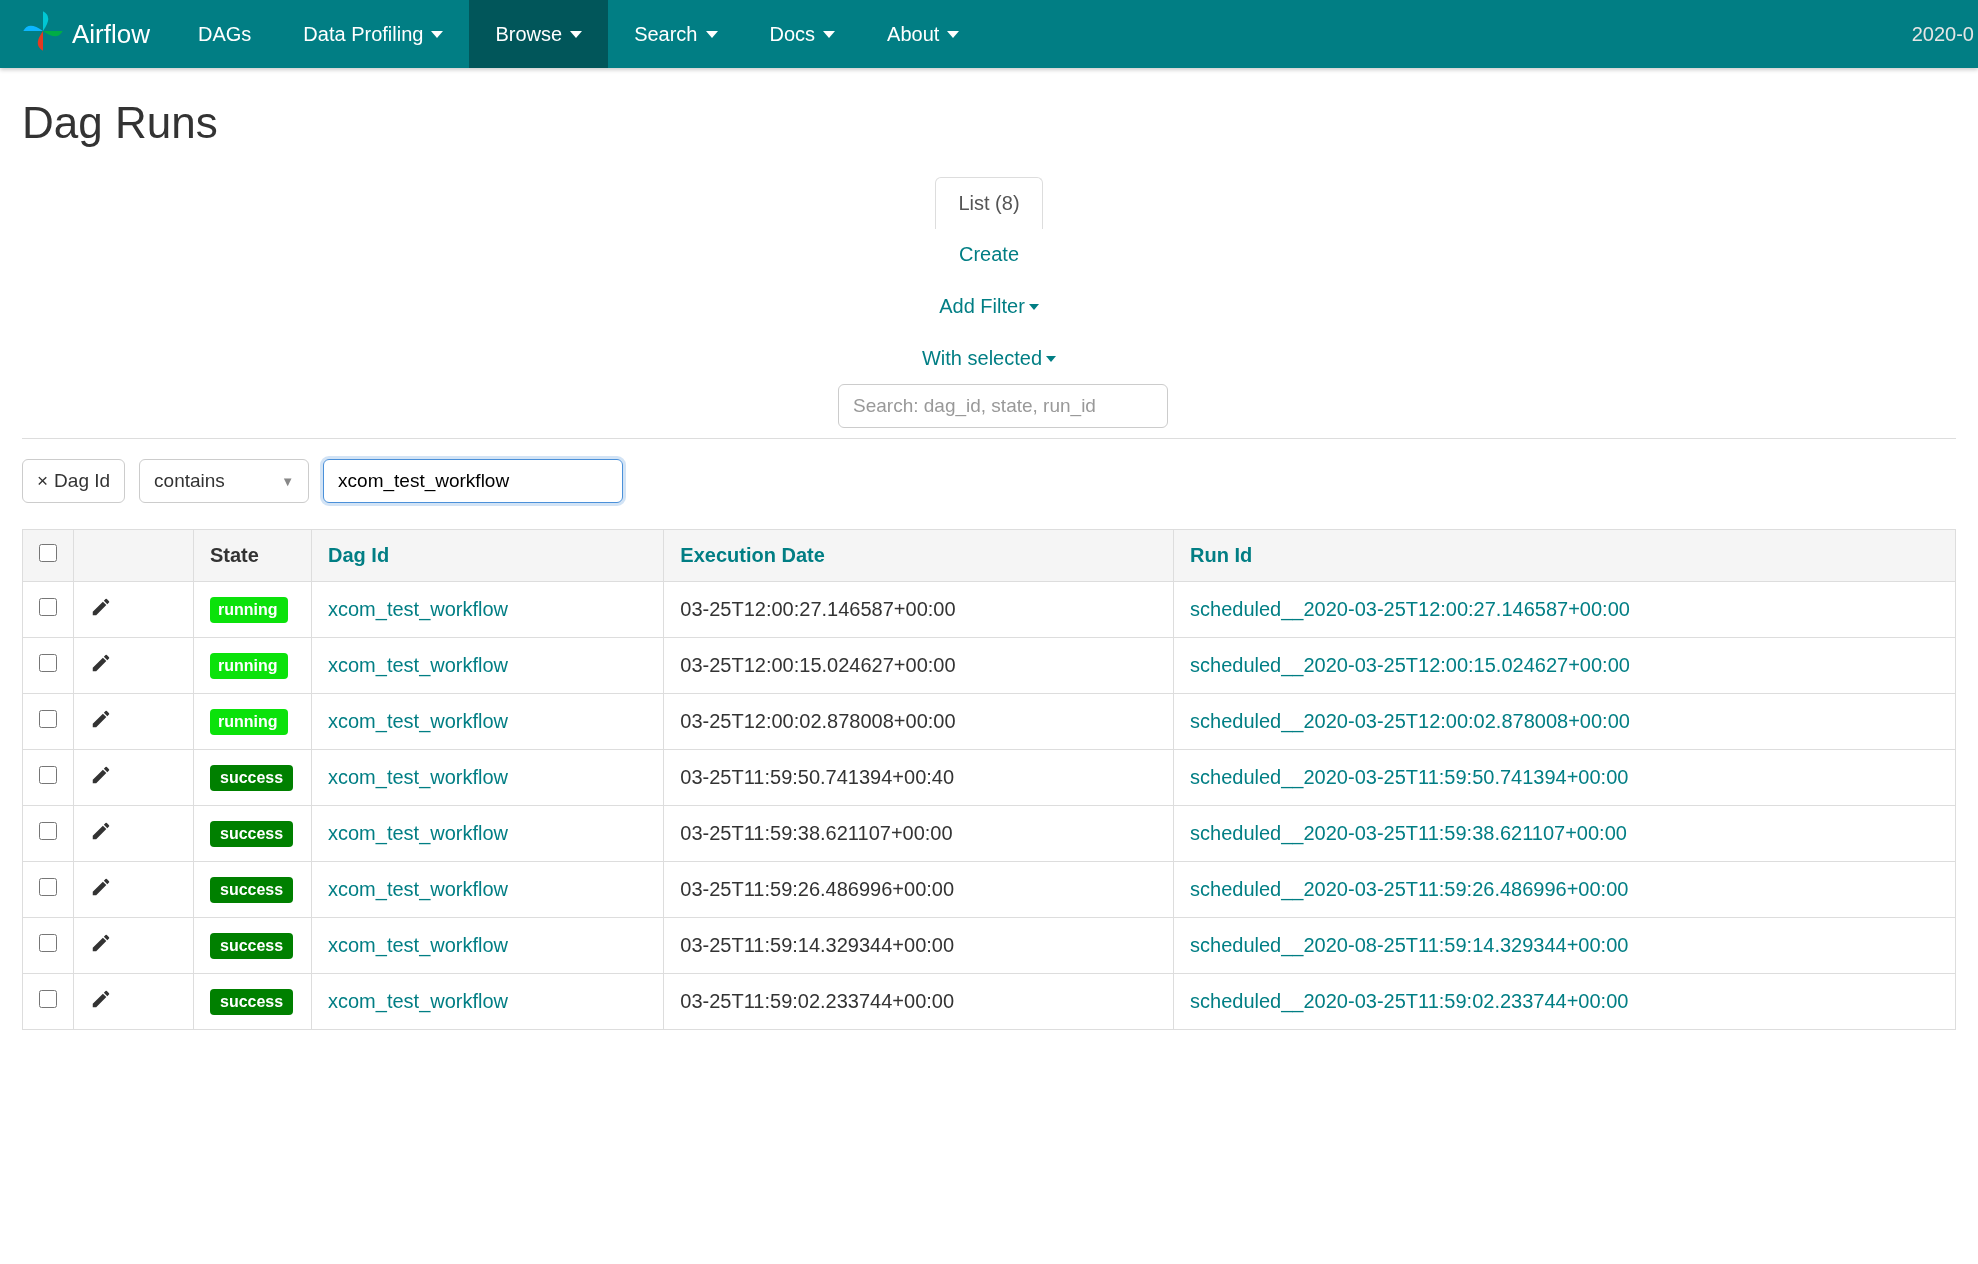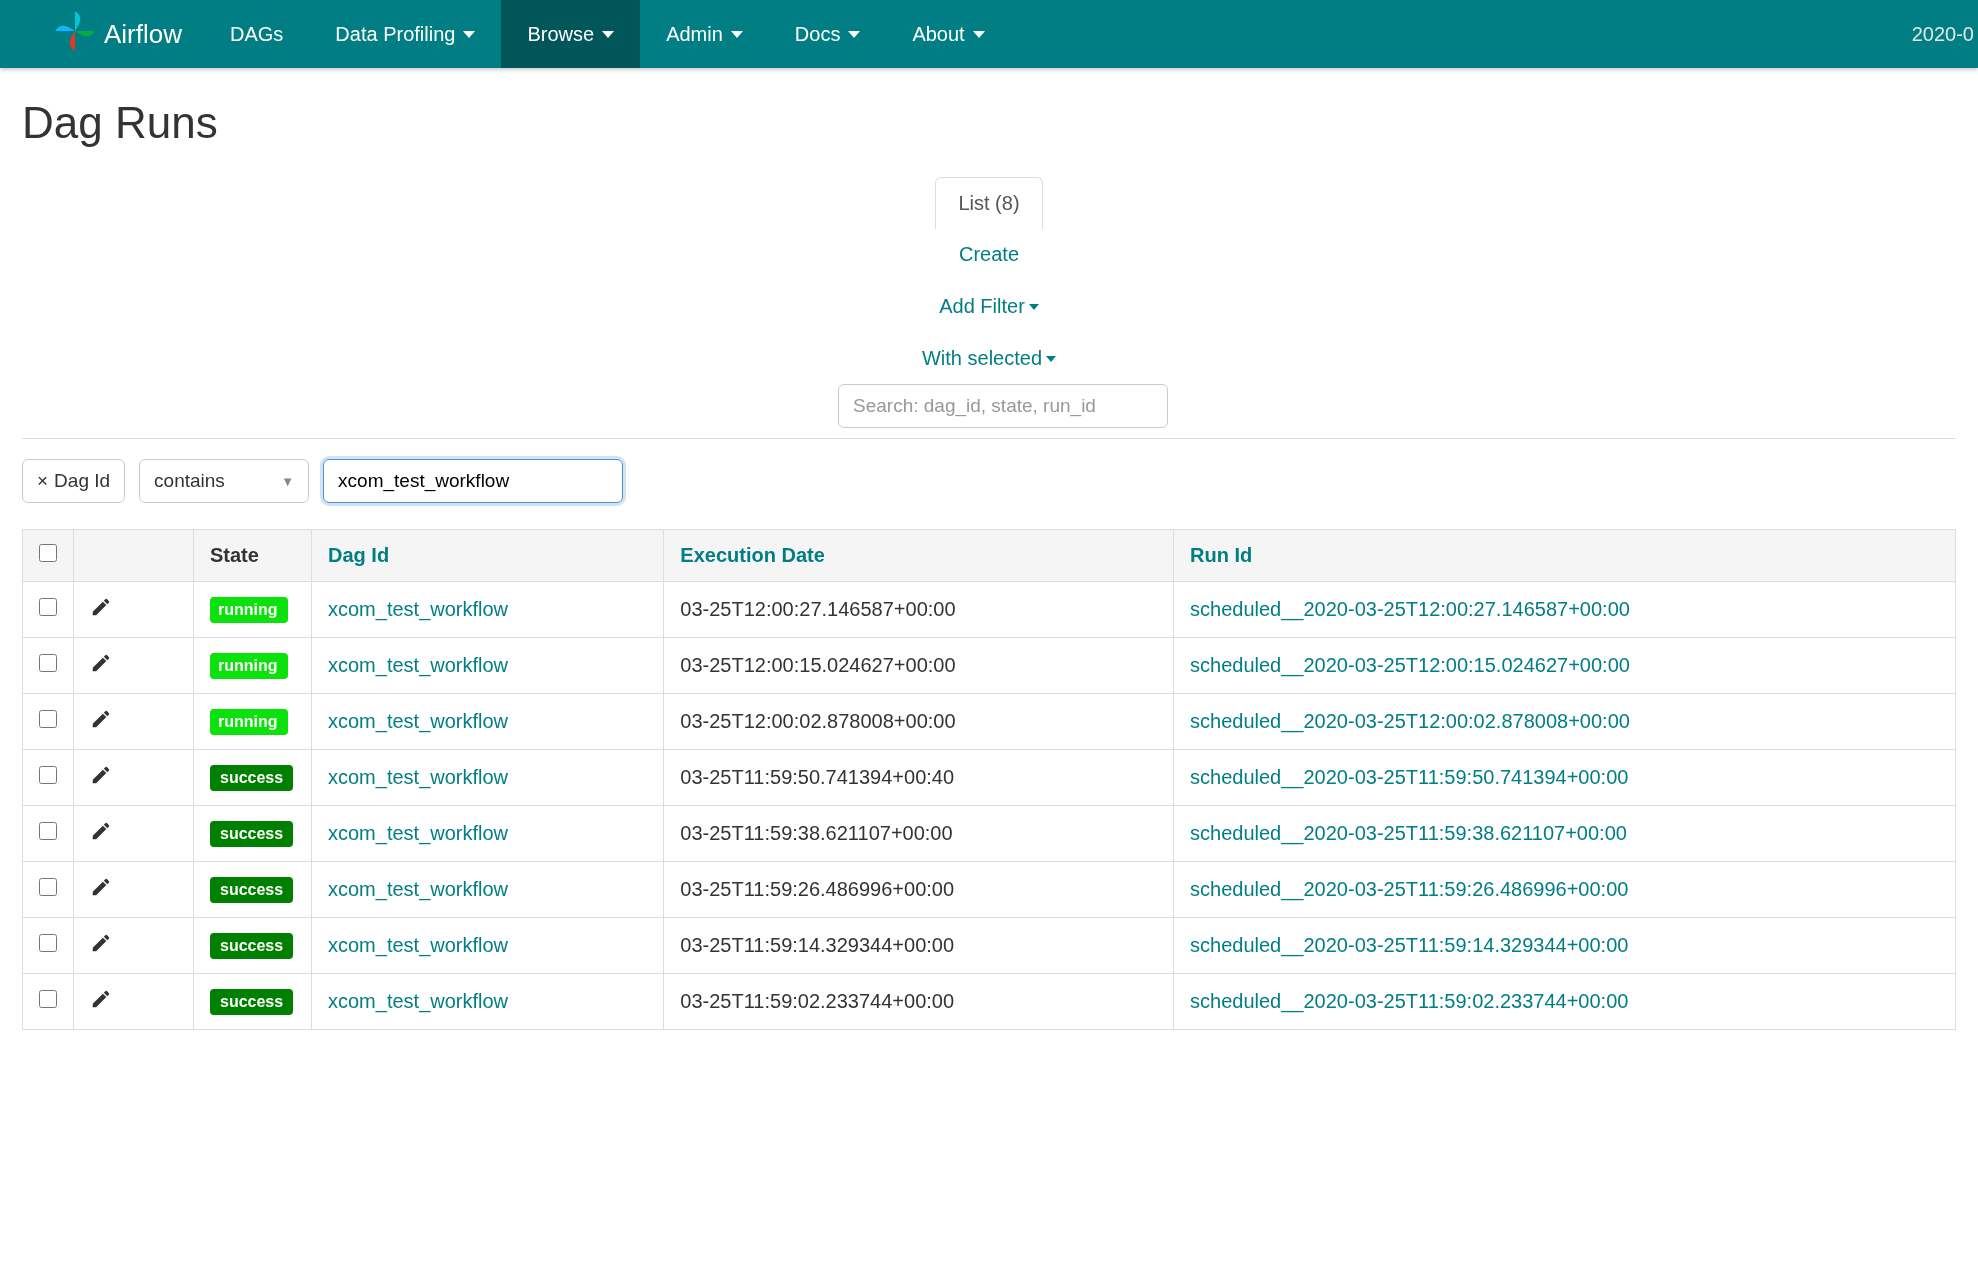--- a/index.html
+++ b/index.html
@@ -7,21 +7,20 @@
 
     
     .navbar {
       background: #008080;
       background: #017e84;
       display: flex;
       align-items: stretch;
       height: 68px;
       box-shadow: 0 2px 4px rgba(0,0,0,0.2);
       position: relative;
-      padding-left: 32px;
     }
     .navbar-brand {
       display: flex;
       align-items: center;
       padding: 0 22px;
       color: #fff;
       font-size: 26px;
       font-weight: 500;
       gap: 8px;
     }
@@ -209,21 +208,21 @@
   </div>
   <div id="nav-items" style="display: contents;"><div class="nav-item">
         <span>DAGs</span>
       </div><div class="nav-item">
         <span>Data Profiling</span>
         <span class="caret"></span>
       </div><div class="nav-item active">
         <span>Browse</span>
         <span class="caret"></span>
       </div><div class="nav-item">
-        <span>Admin</span>
+        <span>Search</span>
         <span class="caret"></span>
       </div><div class="nav-item">
         <span>Docs</span>
         <span class="caret"></span>
       </div><div class="nav-item">
         <span>About</span>
         <span class="caret"></span>
       </div></div>
   <div class="nav-right">2020-0</div>
 </div>
@@ -338,21 +337,21 @@
           <td class="link-cell">scheduled__2020-03-25T11:59:26.486996+00:00</td>
         </tr>
         <tr>
           <td class="col-check"><input type="checkbox" style=""></td>
           <td class="col-edit"><span class="edit-icon"><svg viewBox="0 0 24 24">
                 <path d="M3 17.25V21h3.75l11.06-11.06-3.75-3.75L3 17.25zM20.71 7.04a1 1 0 0 0 0-1.41l-2.34-2.34a1 1 0 0 0-1.41 0l-1.83 1.83 3.75 3.75 1.83-1.83z"></path>
               </svg></span></td>
           <td><span class="badge badge-success">success</span></td>
           <td class="link-cell">xcom_test_workflow</td>
           <td>03-25T11:59:14.329344+00:00</td>
-          <td class="link-cell">scheduled__2020-03-25T11:59:14.329344+00:00</td>
+          <td class="link-cell">scheduled__2020-08-25T11:59:14.329344+00:00</td>
         </tr>
         <tr>
           <td class="col-check"><input type="checkbox" style=""></td>
           <td class="col-edit"><span class="edit-icon"><svg viewBox="0 0 24 24">
                 <path d="M3 17.25V21h3.75l11.06-11.06-3.75-3.75L3 17.25zM20.71 7.04a1 1 0 0 0 0-1.41l-2.34-2.34a1 1 0 0 0-1.41 0l-1.83 1.83 3.75 3.75 1.83-1.83z"></path>
               </svg></span></td>
           <td><span class="badge badge-success">success</span></td>
           <td class="link-cell">xcom_test_workflow</td>
           <td>03-25T11:59:02.233744+00:00</td>
           <td class="link-cell">scheduled__2020-03-25T11:59:02.233744+00:00</td>

